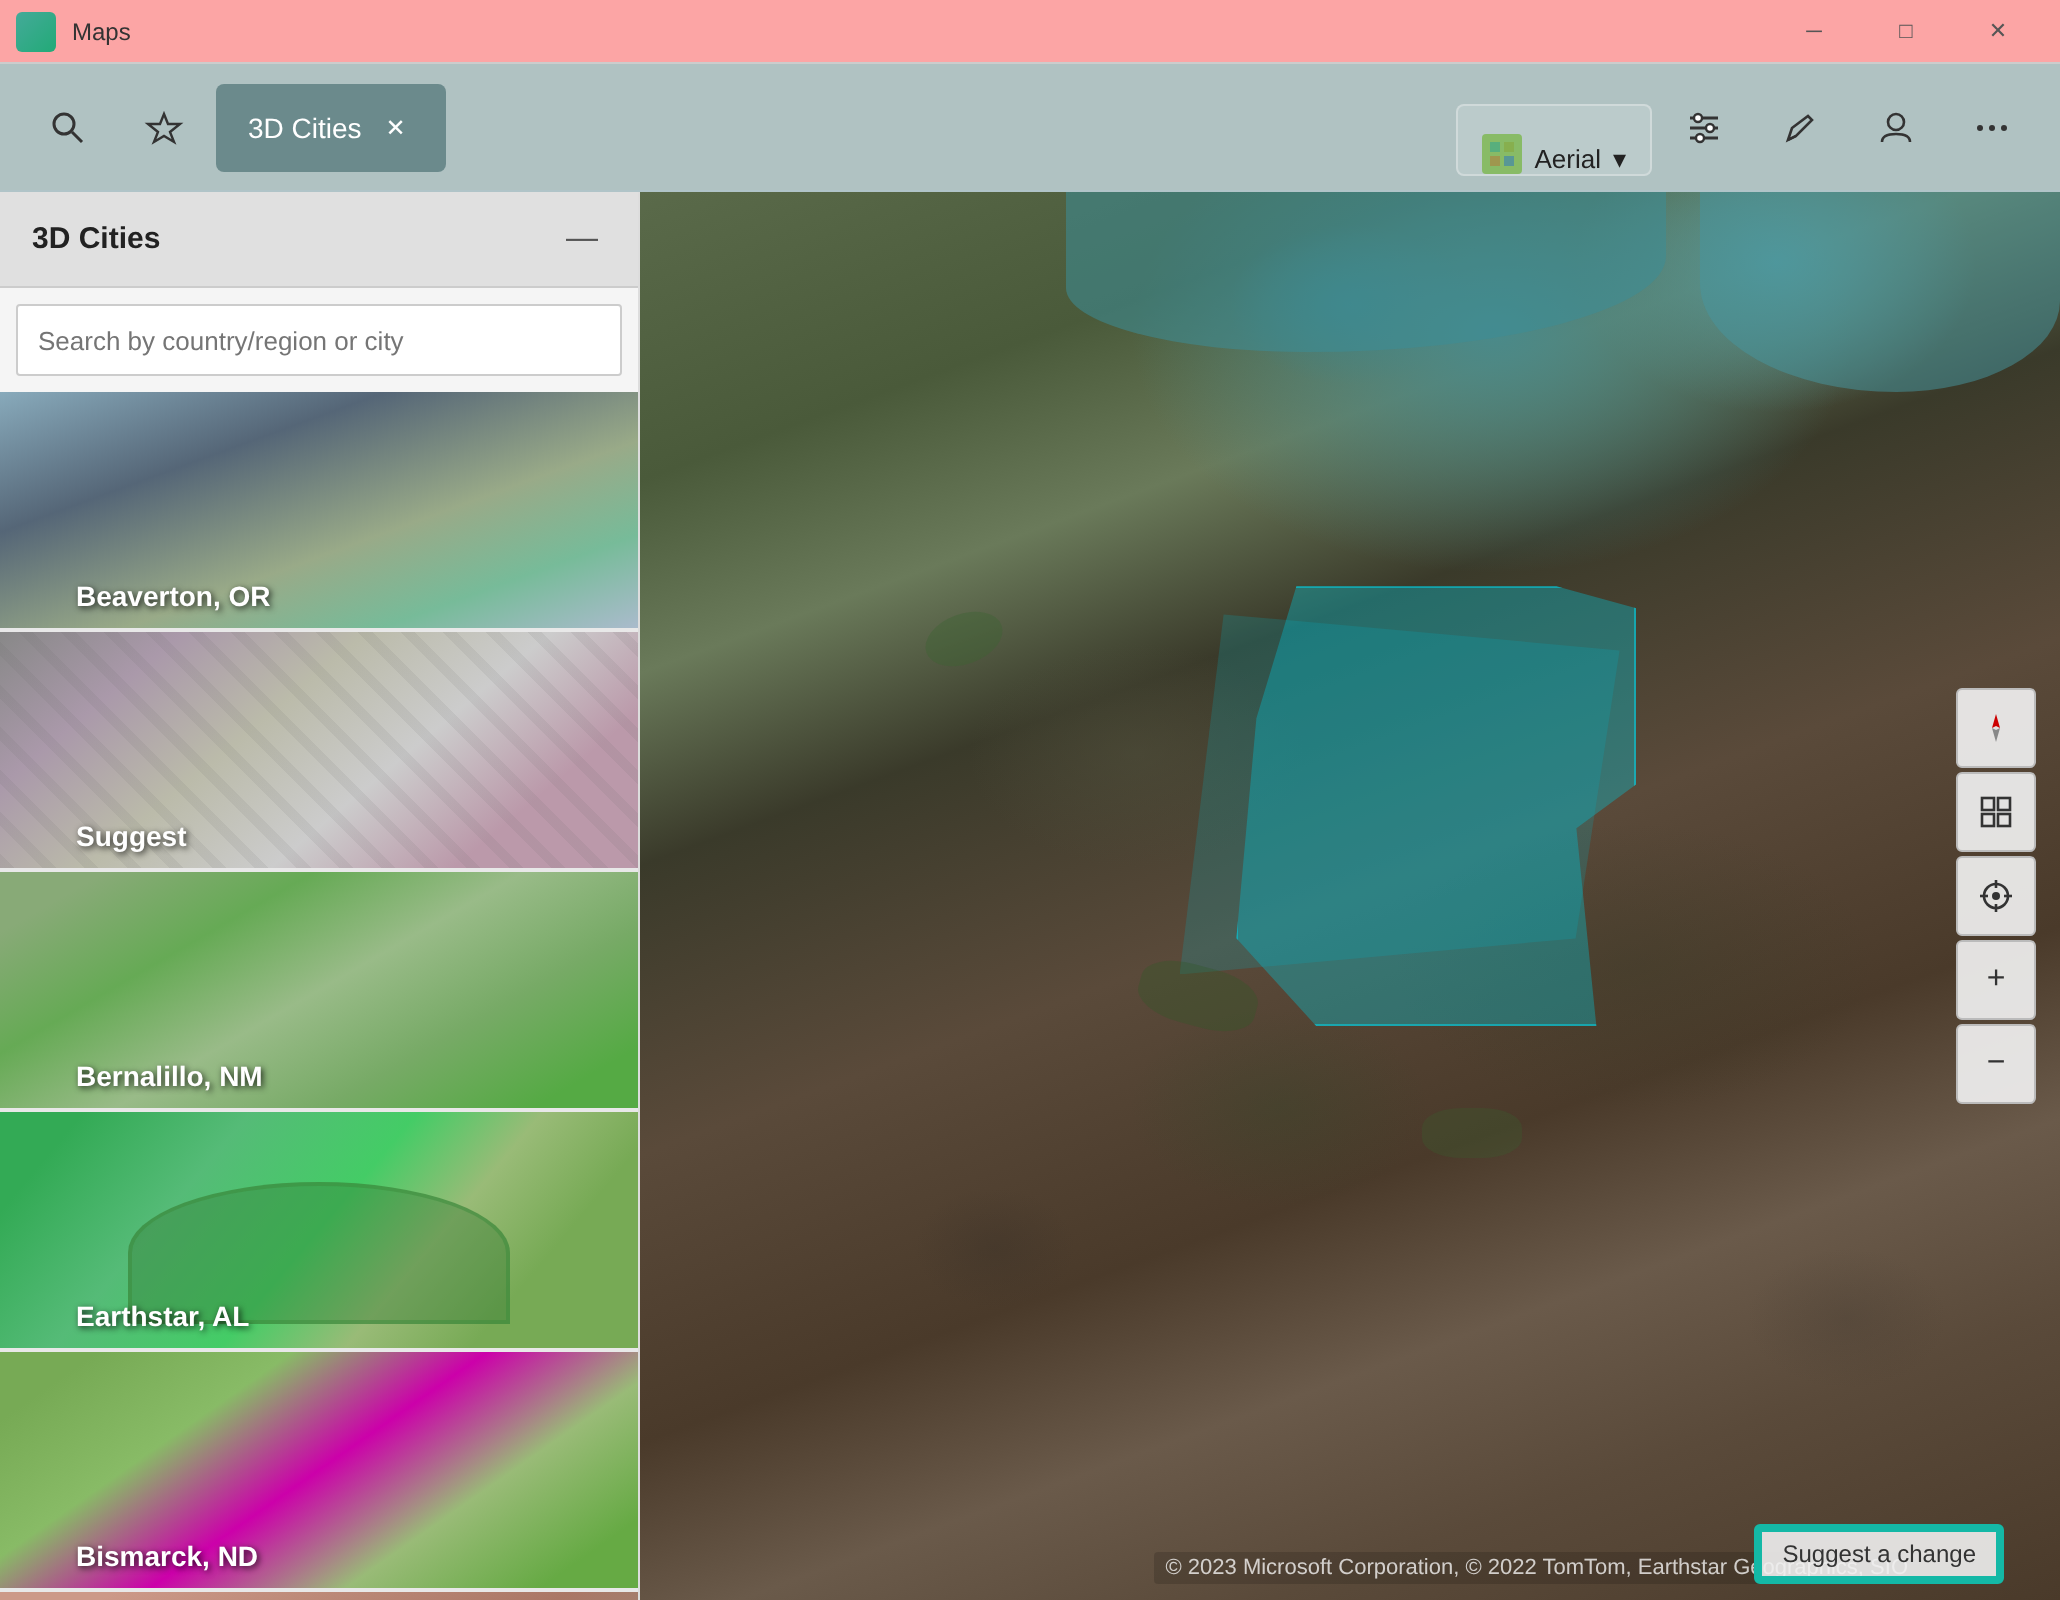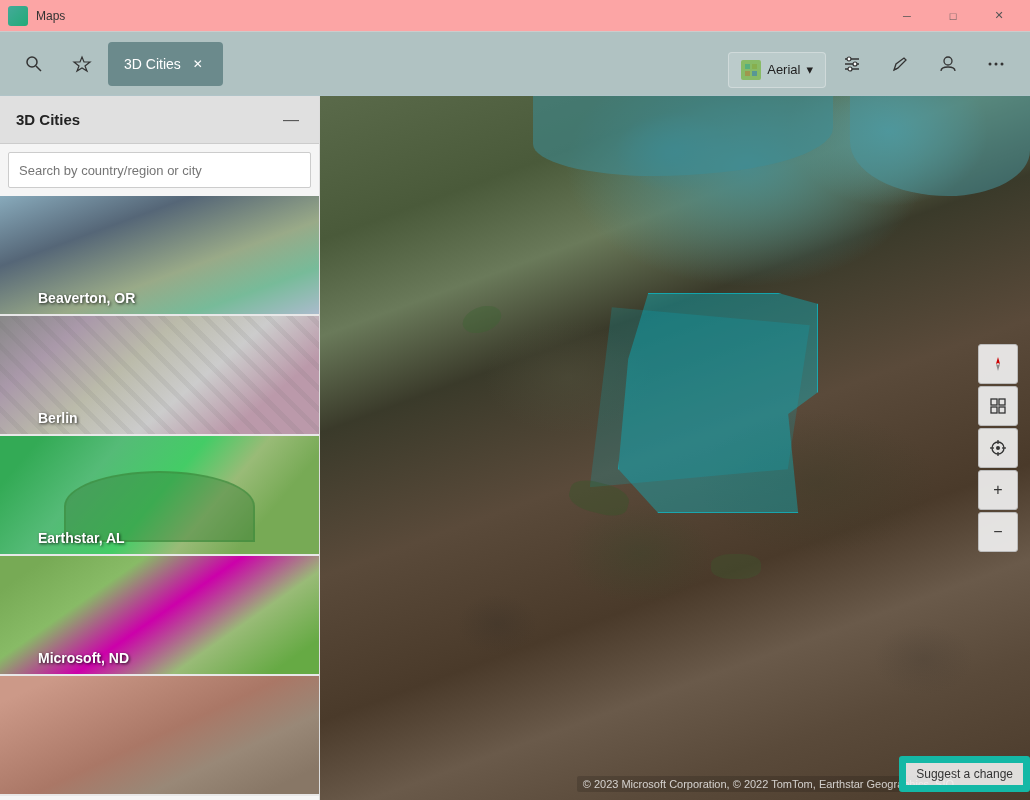--- a/index.html
+++ b/index.html
@@ -96,21 +96,21 @@
     .toolbar-spacer { flex: 1; }
 
     .aerial-btn {
       height: 36px;
       padding: 0 12px;
       background: rgba(255,255,255,0.15);
       border: 1px solid rgba(255,255,255,0.3);
       border-radius: 4px;
       cursor: pointer;
       display: flex;
-      align-items: center;
+      align-items: flex-end;
       gap: 6px;
       color: #222;
       font-size: 13px;
       margin-top: 12px;
     }
     .aerial-icon {
       width: 20px;
       height: 20px;
       background: #8b6;
       border-radius: 2px;
@@ -311,23 +311,23 @@
       font-size: 11px;
       color: rgba(255,255,255,0.75);
       background: rgba(0,0,0,0.15);
       padding: 2px 6px;
       border-radius: 2px;
     }
 
     .suggest-change {
       position: absolute;
       bottom: 8px;
-      right: 0;
+      right: 28px;
       background: rgba(240,240,240,0.9);
-      border: 7px solid #14b8a6;
+      border: 4px solid #14b8a6;
       border-radius: 3px;
       padding: 4px 10px;
       font-size: 12px;
       cursor: pointer;
       color: #333;
     }
 
     
     .icon-svg { width: 20px; height: 20px; }
   </style>
@@ -426,28 +426,31 @@
       <input class="search-input" type="text" placeholder="Search by country/region or city" style="">
     </div>
 
     <div class="cities-list">
 
     <div class="city-item city-beaverton">
           <div class="city-label">Beaverton, OR</div>
         </div>
         <div class="city-item city-berlin">
           <div style="position: absolute; inset: 0px; background: repeating-linear-gradient(45deg, rgba(100, 100, 100, 0.1) 0px, rgba(100, 100, 100, 0.1) 5px, transparent 5px, transparent 15px);"></div>
-          <div class="city-label">Berlin</div>
+          <div class="city-label">Suggest</div>
+        </div>
+        <div class="city-item city-bernalillo">
+          <div class="city-label">Bernalillo, NM</div>
         </div>
         <div class="city-item city-birmingham">
           <div style="position: absolute; top: 30%; left: 20%; width: 60%; height: 60%; border-radius: 50% 50% 0px 0px; background: rgba(50, 120, 50, 0.4); border: 2px solid rgba(60, 140, 60, 0.5);"></div>
           <div class="city-label">Earthstar, AL</div>
         </div>
         <div class="city-item city-bismarck">
-          <div class="city-label">Microsoft, ND</div>
+          <div class="city-label">Bismarck, ND</div>
         </div>
         <div class="city-item city-bologna"></div>
       </div>
 
   </div>
 
   <div class="map-area">
     <div class="map-bg"></div>
     <div class="terrain-layer"></div>
 

